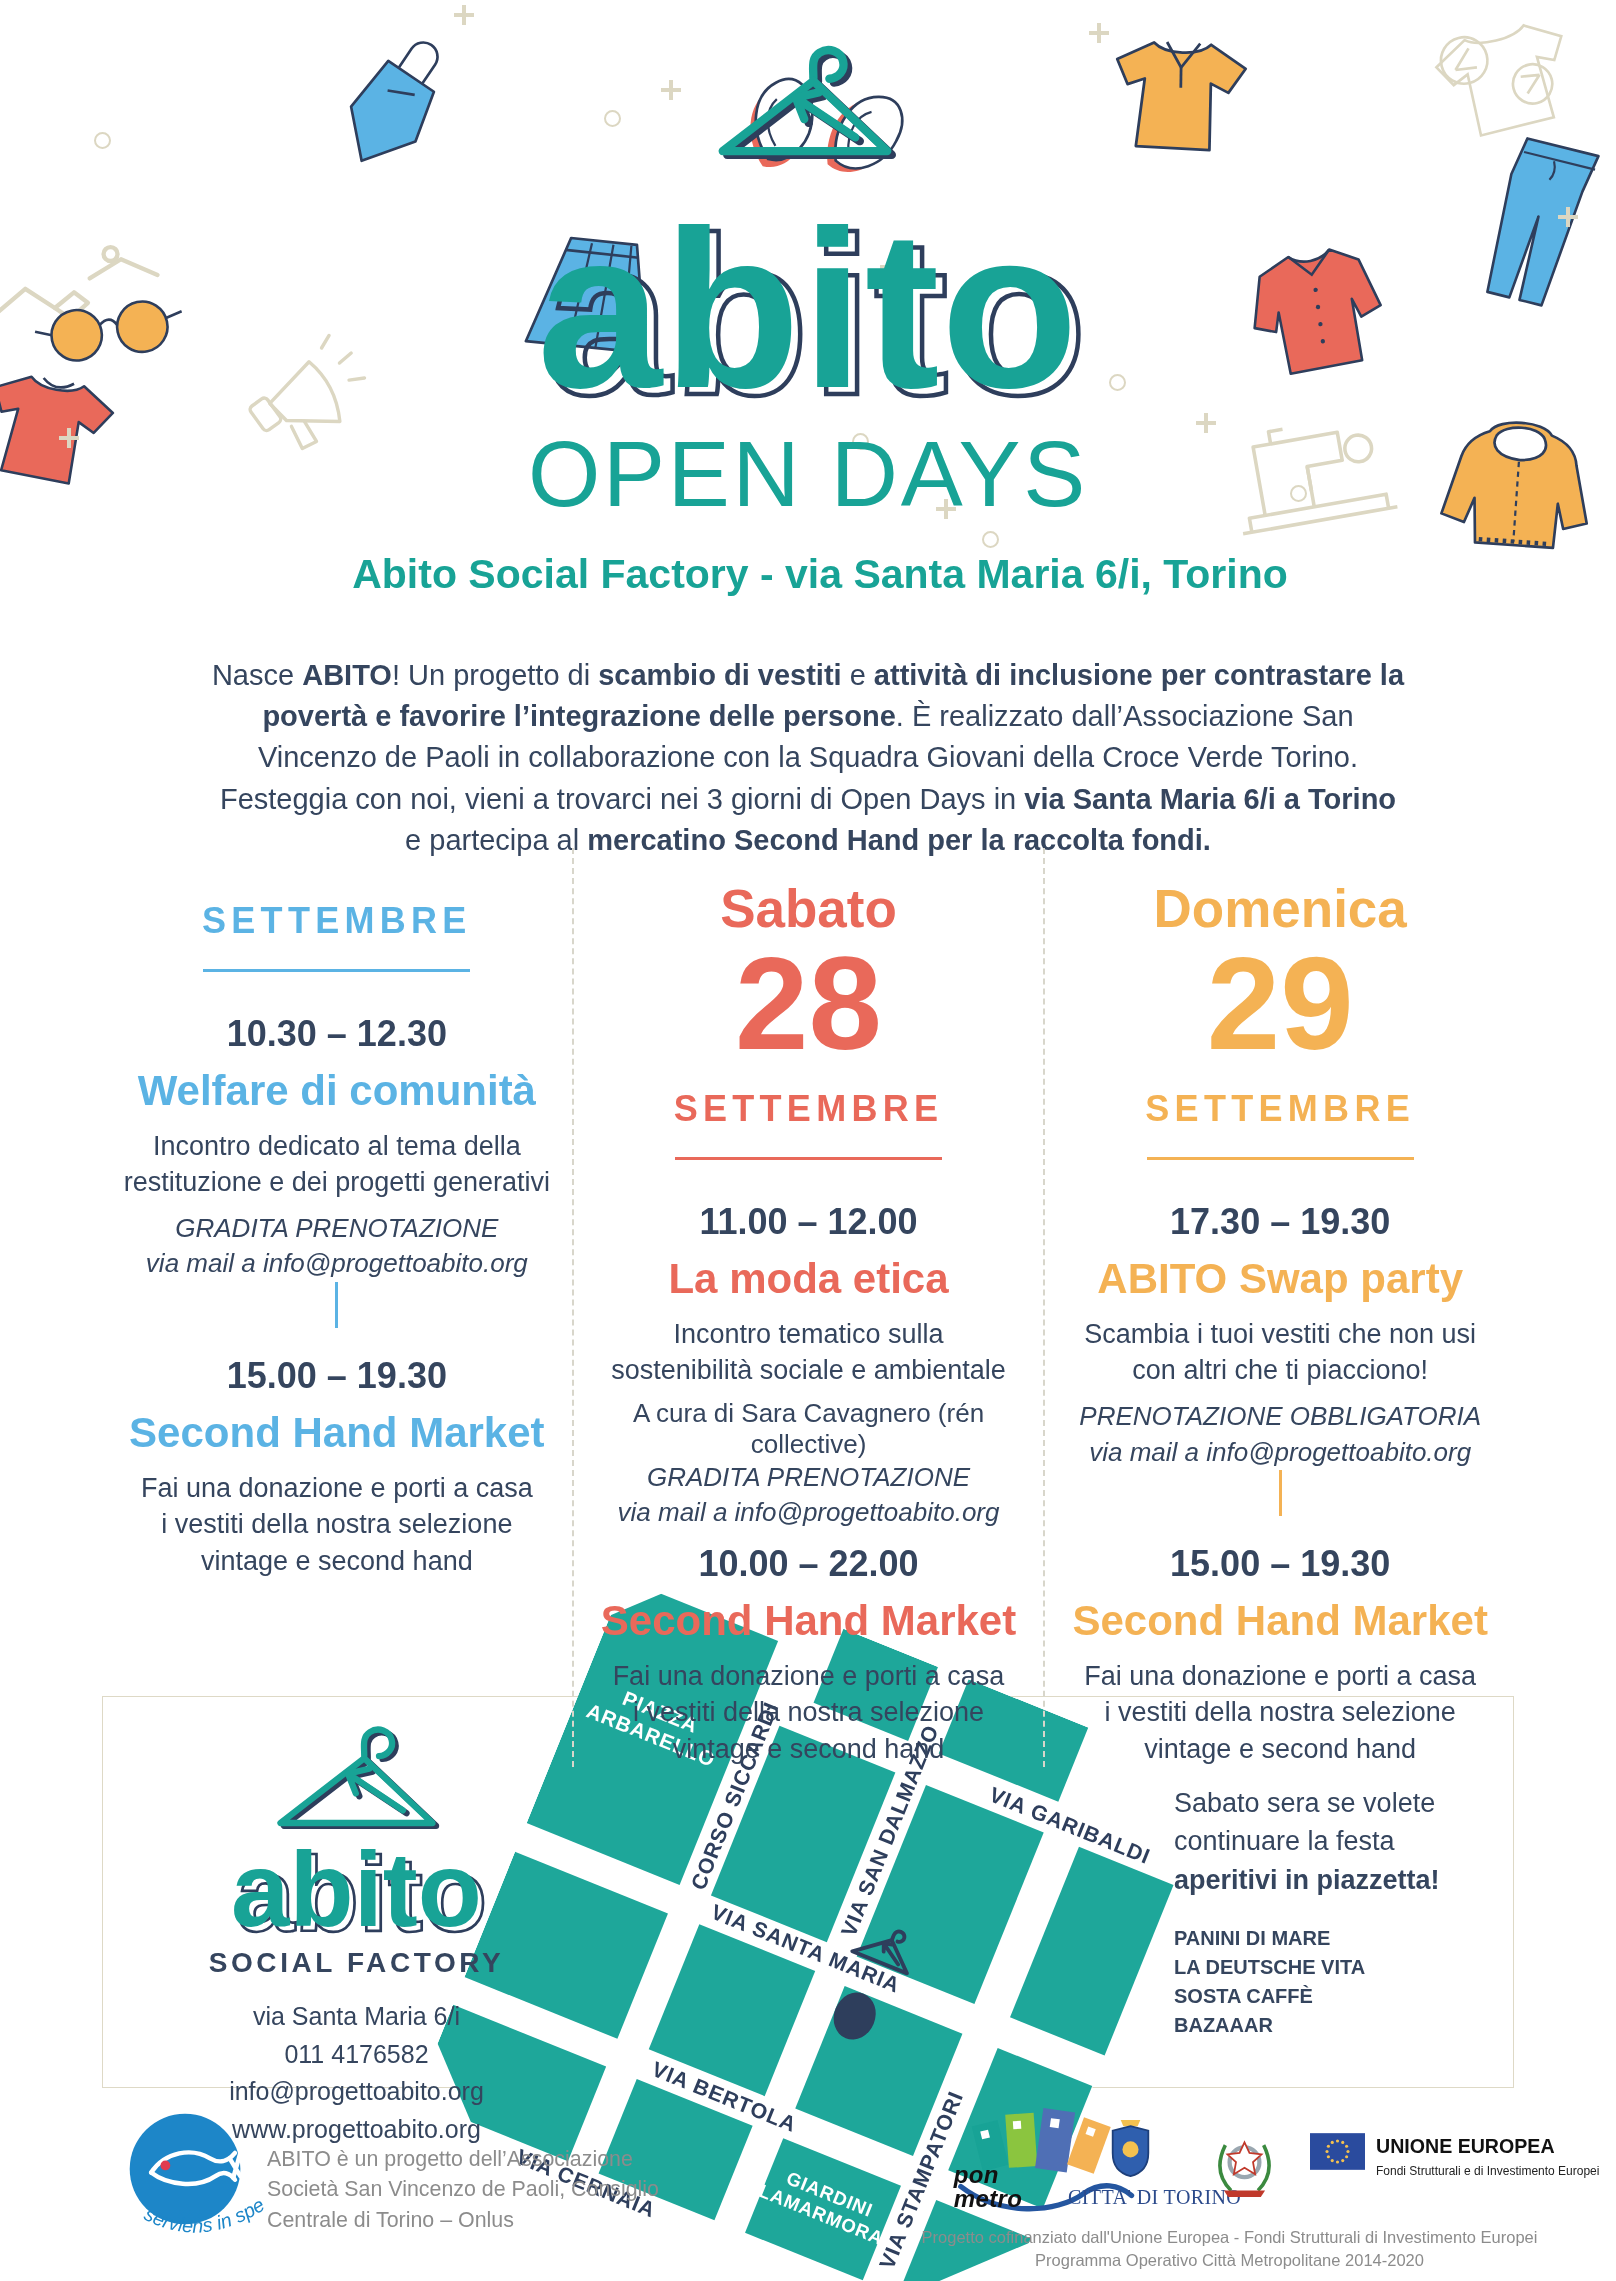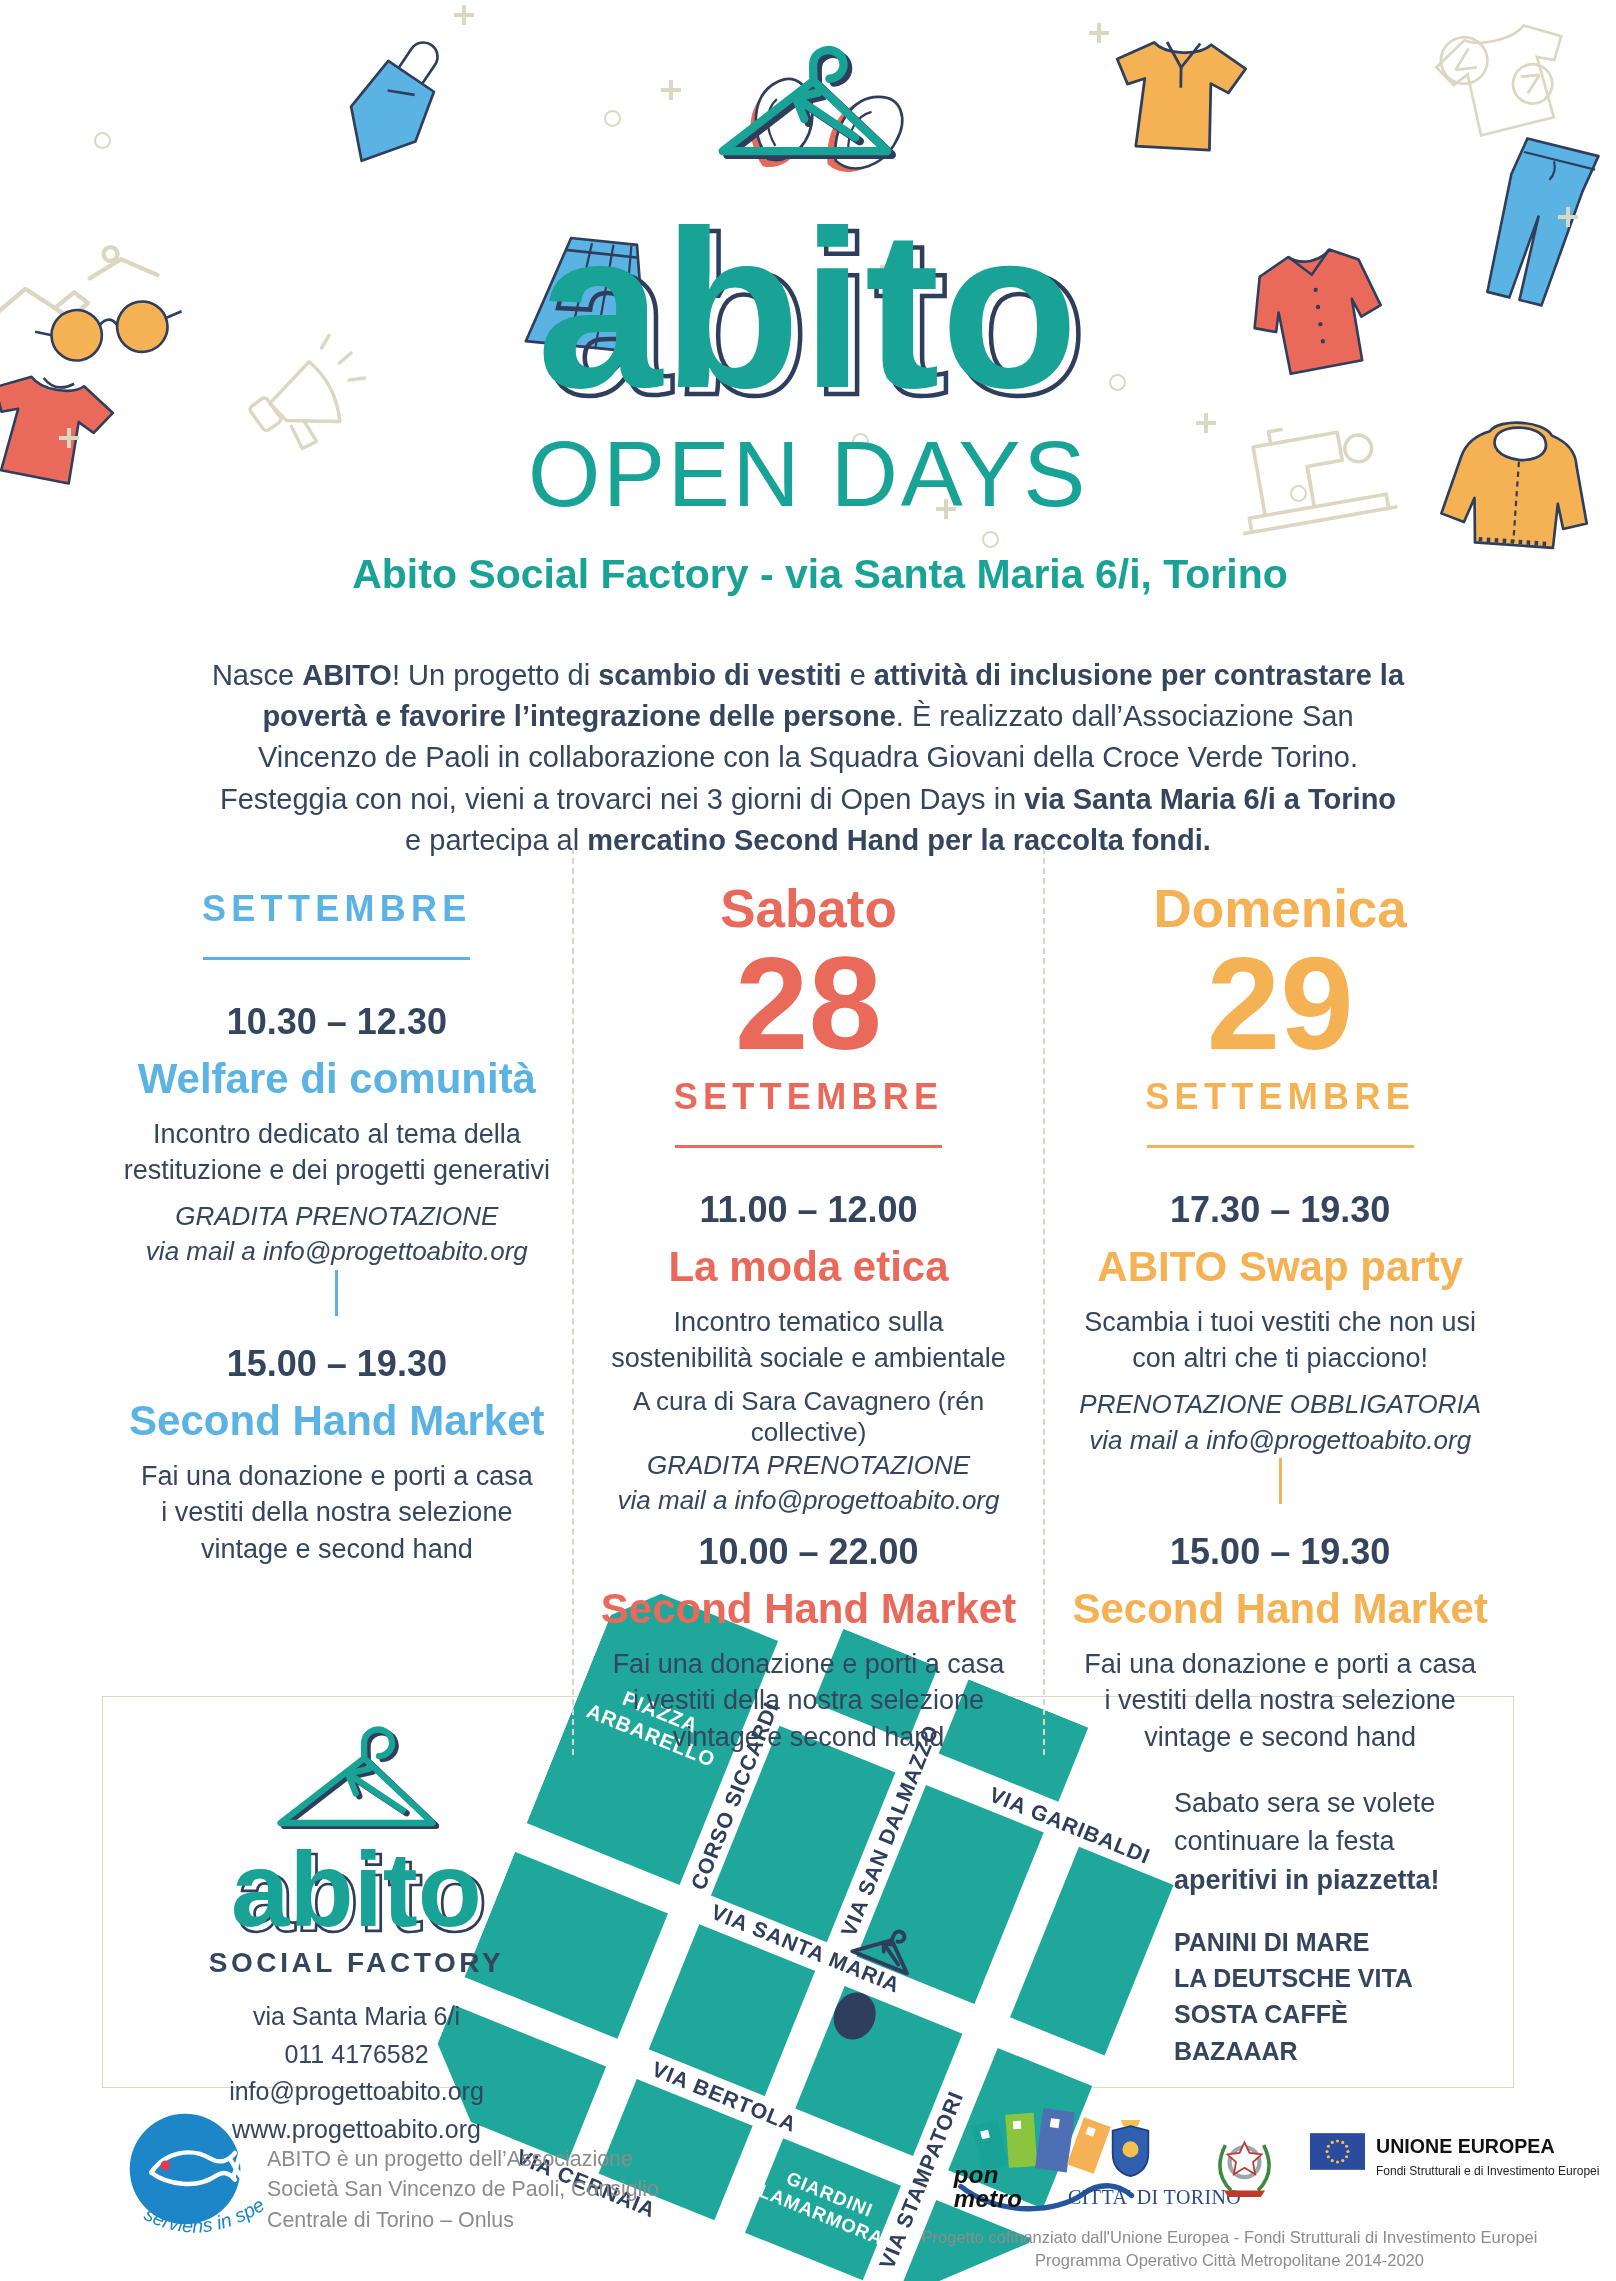--- a/index.html
+++ b/index.html
@@ -25,21 +25,21 @@
   .intro .b{font-weight:700;}
   
   .days{position:absolute;left:102px;top:848px;width:1413px;display:flex;z-index:3;}
   .col{flex:1;box-sizing:border-box;text-align:center;padding:30px 21.4px 0;}
   .col.mid{border-left:2.7px dashed #d8d6cb;border-right:2.7px dashed #d8d6cb;}
   .c-blue{--acc:#5bb3e4;}
   .c-coral{--acc:#e9695a;}
   .c-yellow{--acc:#f4b254;}
   .day-name{font-size:53px;font-weight:700;color:var(--acc);}
   .day-num{font-size:132px;font-weight:700;line-height:0.95;margin-top:1.8px;color:var(--acc);}
-  .day-month{font-size:36px;font-weight:600;letter-spacing:5.3px;margin-top:10px;color:var(--acc);}
+  .day-month{font-size:36px;font-weight:600;letter-spacing:5.3px;margin-top:22px;color:var(--acc);}
   .day-rule{width:267px;height:2.7px;margin:27px auto 0;background:var(--acc);}
   .e1wrap{height:315px;margin-top:41px;display:flex;flex-direction:column;}
   .ev-time{font-size:36px;font-weight:700;color:#35455e;}
   .ev-title{font-size:42px;font-weight:700;margin-top:12.5px;color:var(--acc);}
   .ev-desc{font-size:27px;line-height:1.35;margin-top:12.5px;color:#35455e;}
   .ev-extra{font-size:26px;margin-top:9px;color:#35455e;}
   .ev-note{font-size:26px;font-style:italic;line-height:1.35;color:#35455e;}
   .ev-note.first{margin-top:10.7px;}
   .tick{width:2.7px;height:46px;margin:auto auto 0;background:var(--acc);}
   .e2{margin-top:27px;}
@@ -58,21 +58,21 @@
   .blk{position:absolute;background:#1ea79a;}
   .mlab{position:absolute;color:#2e3e5c;font-weight:700;font-size:21.4px;letter-spacing:0.9px;white-space:nowrap;}
   .mlab.w{color:#ffffff;font-size:20.5px;letter-spacing:0.9px;line-height:1.2;text-align:center;white-space:normal;}
   .vert{transform:rotate(-90deg);transform-origin:left top;}
   .map-dot{position:absolute;left:356px;top:331px;width:41px;height:48px;border-radius:50%;background:#2e3e5c;}
   .map-hang{position:absolute;left:344px;top:250px;width:71px;}
   
   .aper{position:absolute;left:1174px;top:1784px;width:348px;z-index:4;}
   .ap-line{font-size:27px;line-height:1.42;color:#35455e;}
   .ap-line.b{font-weight:700;}
-  .ap-venues{margin-top:25px;font-size:25px;font-weight:700;line-height:1.45;color:#35455e;}
+  .ap-venues{margin-top:25px;font-size:20px;font-weight:700;line-height:1.45;color:#35455e;}
   
   .serviens{position:absolute;left:119px;top:2110px;z-index:3;}
   .about{position:absolute;left:267px;top:2144px;font-size:21.4px;line-height:1.42;color:#8c8c8c;z-index:3;}
   .ponmetro{position:absolute;left:943px;top:2108px;width:209px;height:125px;z-index:3;}
   .pm-txt{position:absolute;left:10.7px;top:55px;font-size:24px;font-weight:800;color:#111;line-height:1.0;letter-spacing:0.4px;font-style:italic;}
   .torino{position:absolute;left:1068px;top:2119px;width:125px;text-align:center;z-index:3;}
   .torino-name{font-family:"Liberation Serif","DejaVu Serif",serif;font-size:20px;color:#2b4a8b;letter-spacing:0.4px;margin-top:5.3px;white-space:nowrap;}
   .emblem{position:absolute;left:1214px;top:2124px;z-index:3;}
   .eu-flag{position:absolute;left:1310px;top:2133px;z-index:3;}
   .eu-title{position:absolute;left:1376px;top:2135px;font-size:19.6px;font-weight:700;color:#111;z-index:3;white-space:nowrap;}

